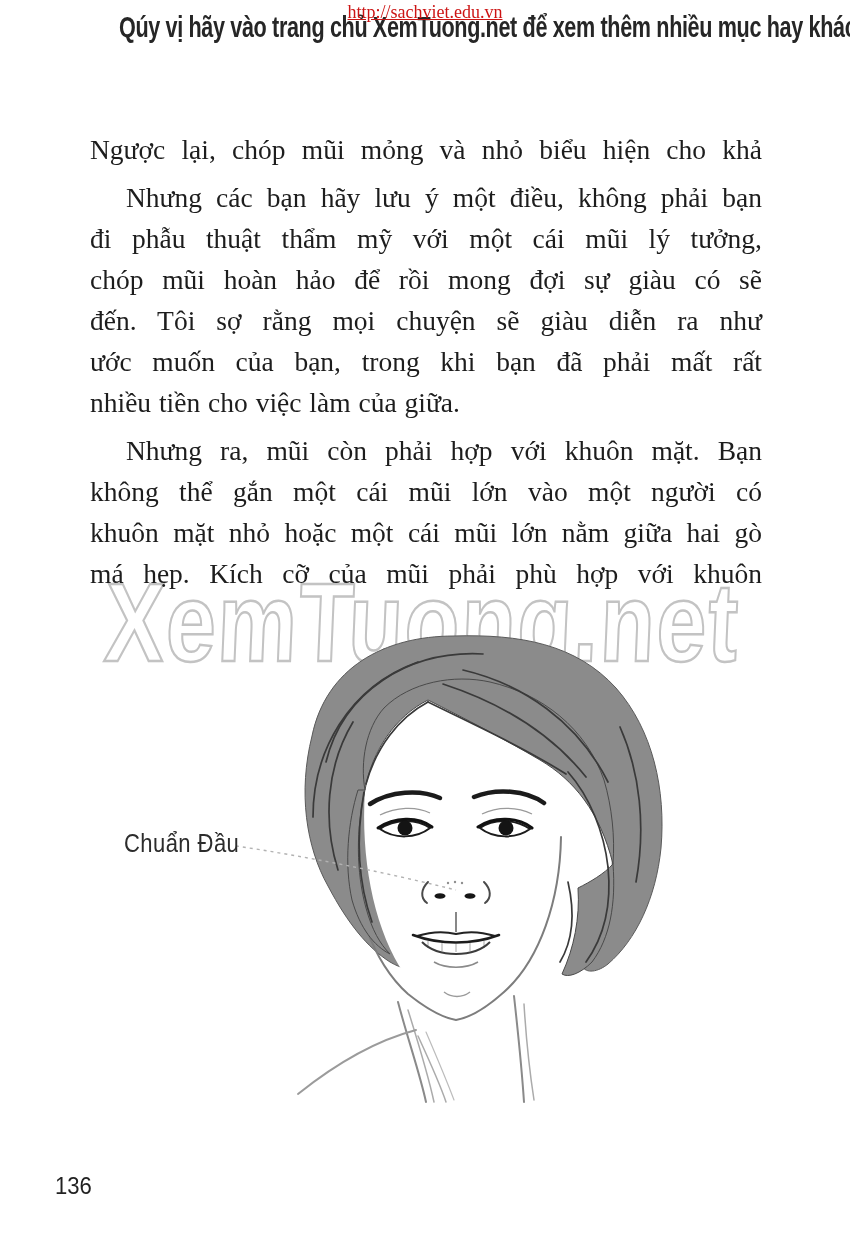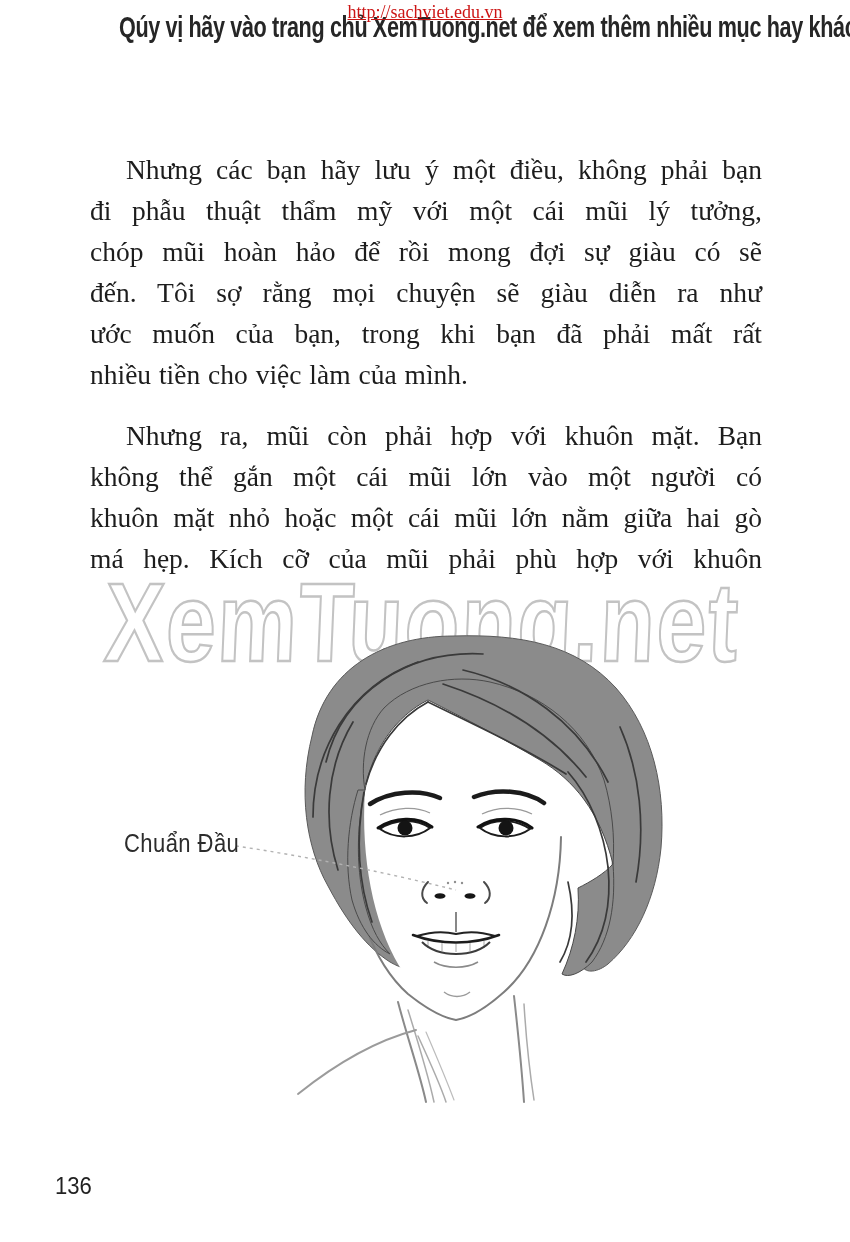--- a/index.html
+++ b/index.html
@@ -18,21 +18,21 @@
     position:absolute;top:2px;left:0;width:850px;text-align:center;
     font-family:"Liberation Serif",serif;font-size:18px;color:#cc1414;
     text-decoration:underline;z-index:5;letter-spacing:0px;
   }
   
   .body-text{
     position:absolute;top:129px;left:90px;width:672px;z-index:3;
     font-size:27.5px;line-height:41px;
   }
   .para{margin:0;}
-  .para + .para{margin-top:20px;}
+  .para + .para{margin-top:7px;}
   .jline{
     text-align:justify;text-align-last:justify;white-space:normal;
     word-spacing:1px;
   }
   .jline.indent{padding-left:36px;}
   .jline.plain{text-align-last:left;}
   
   .watermark{
     position:absolute;top:558px;left:0;width:850px;text-align:center;
     font-family:"Liberation Sans",sans-serif;font-weight:bold;font-size:112px;
@@ -64,28 +64,29 @@
 <div id="page">
 
   <div class="url-overlay">http://sachviet.edu.vn</div>
 
   <div class="banner">Qúy vị hãy vào trang chủ XemTuong.net để xem thêm nhiều mục hay khác</div>
 
   <div class="watermark">XemTuong.net</div>
 
   <div class="body-text">
     <div class="para">
+      <div class="jline">Ngược lại, chóp mũi mỏng và nhỏ biểu hiện cho khả</div>
     </div>
     <div class="para">
       <div class="jline indent">Nhưng các bạn hãy lưu ý một điều, không phải bạn</div>
       <div class="jline">đi phẫu thuật thẩm mỹ với một cái mũi lý tưởng,</div>
       <div class="jline">chóp mũi hoàn hảo để rồi mong đợi sự giàu có sẽ</div>
       <div class="jline">đến. Tôi sợ rằng mọi chuyện sẽ giàu diễn ra như</div>
       <div class="jline">ước muốn của bạn, trong khi bạn đã phải mất rất</div>
-      <div class="jline plain">nhiều tiền cho việc làm của mình.</div>
+      <div class="jline plain">nhiều tiền cho việc làm của giữa.</div>
     </div>
     <div class="para">
       <div class="jline indent">Nhưng ra, mũi còn phải hợp với khuôn mặt. Bạn</div>
       <div class="jline">không thể gắn một cái mũi lớn vào một người có</div>
       <div class="jline">khuôn mặt nhỏ hoặc một cái mũi lớn nằm giữa hai gò</div>
       <div class="jline">má hẹp. Kích cỡ của mũi phải phù hợp với khuôn</div>
     </div>
   </div>
 
   <svg class="face-svg" width="436" height="478" viewBox="0 0 436 478">

